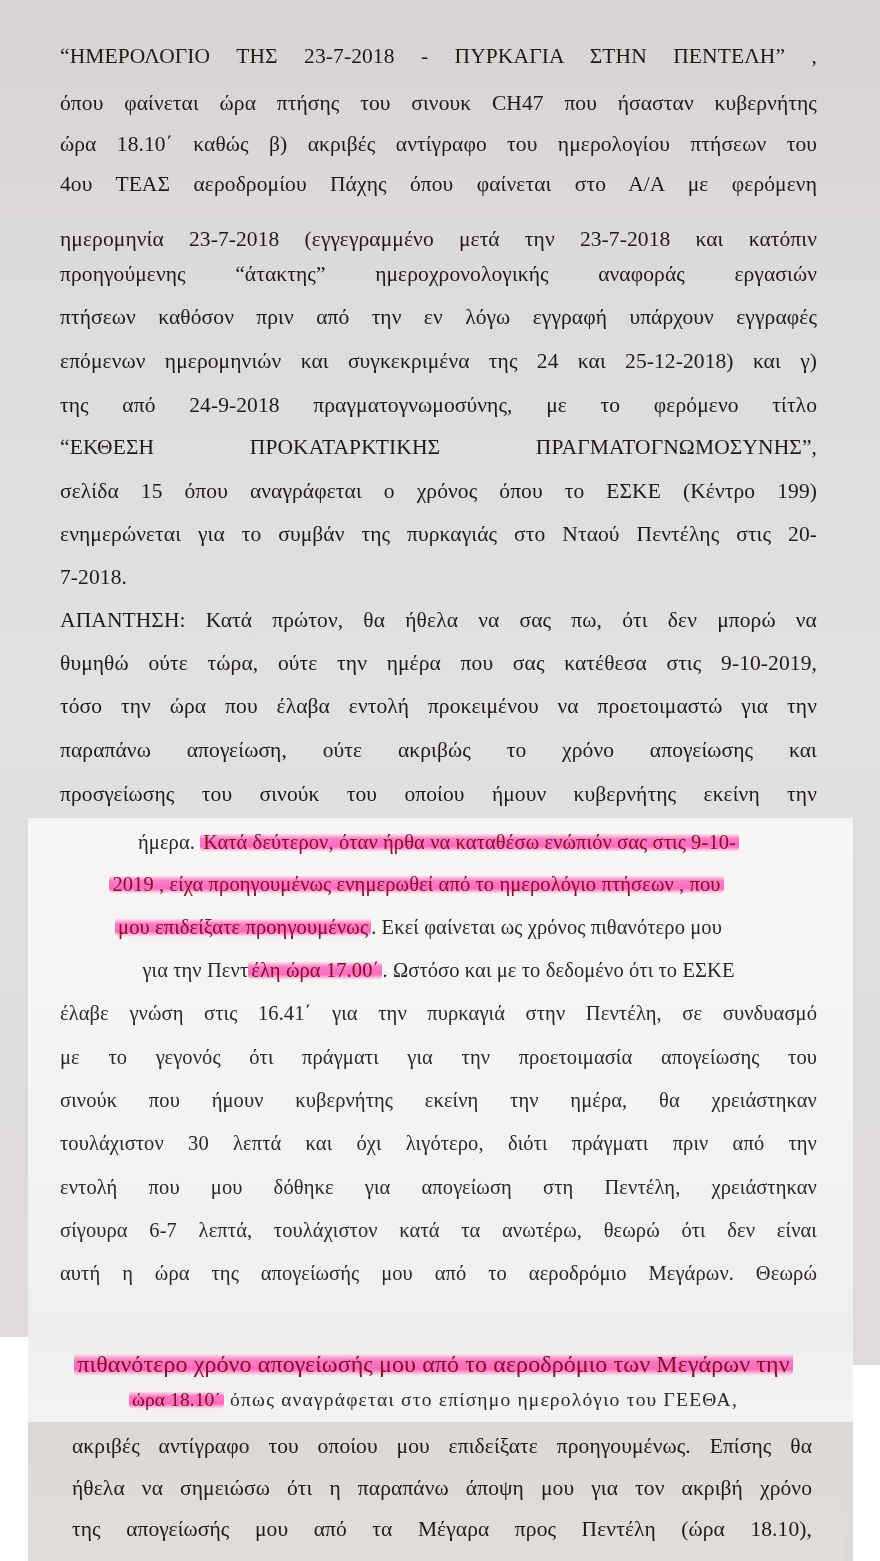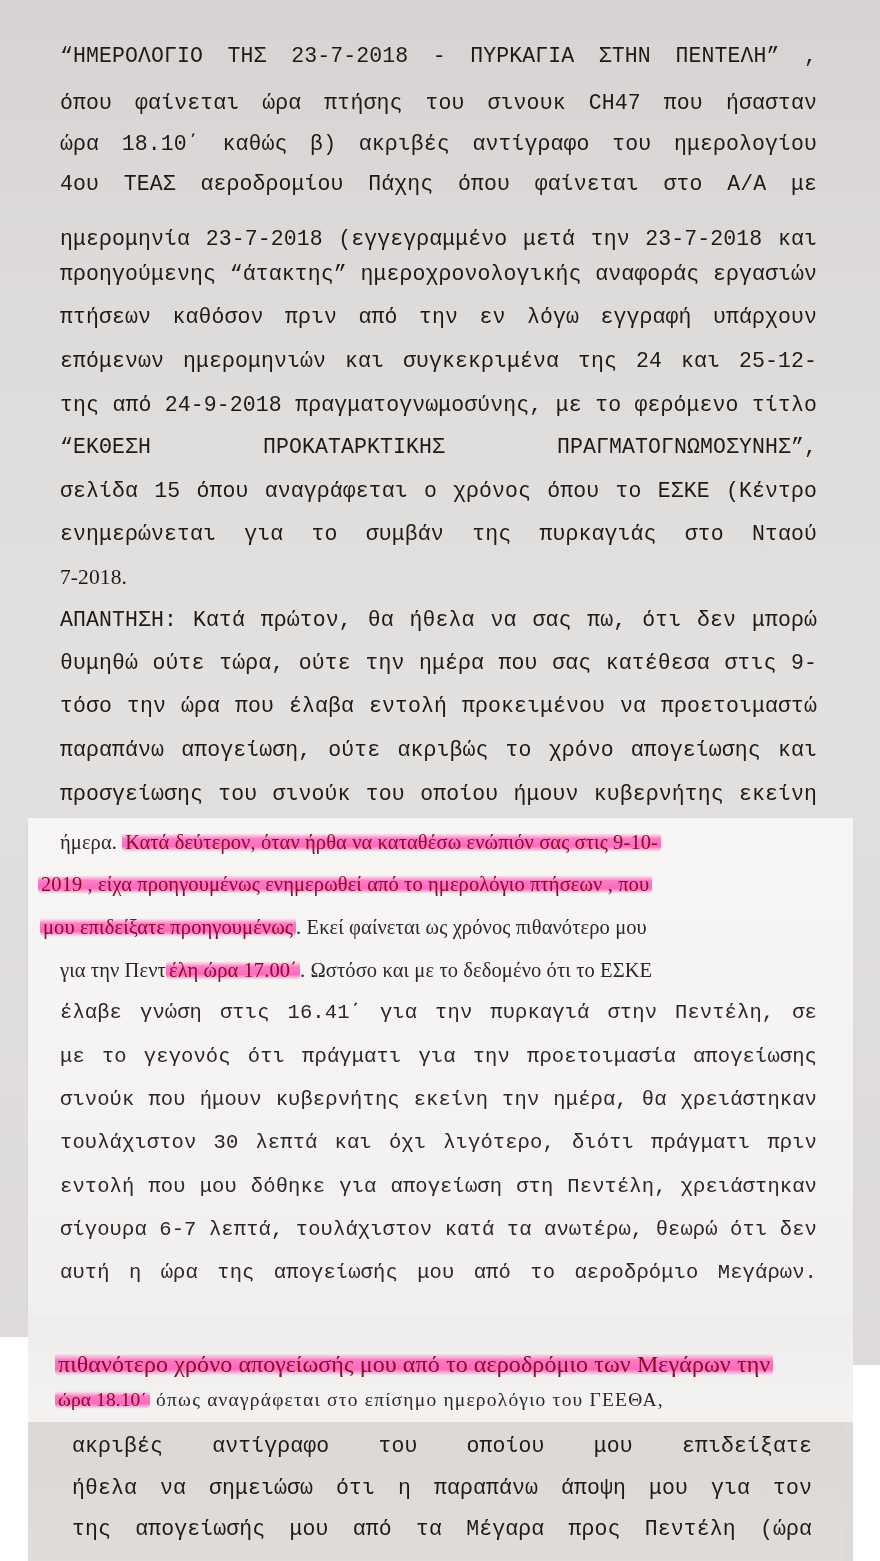--- a/index.html
+++ b/index.html
@@ -7,21 +7,21 @@
       width:880px; height:1561px; position:relative; overflow:hidden;
       background: linear-gradient(180deg, #d6d3d2 0%, #dedcdb 20%, #e3e1e0 45%, #e0dedd 60%, #dcd9d8 100%);
       font-family: "Liberation Serif", "DejaVu Serif", serif;
       color:#1d1a18;
     }
     .line {
       position:absolute; left:60px; width:757px;
       font-size:21.5px; line-height:28px; white-space:nowrap;
       letter-spacing:0.1px;
     }
-    .just { text-align:justify; text-align-last:justify; white-space:normal; height:28px; overflow:hidden;font-family:Liberation Mono, monospace; }
+    .just { text-align:justify; text-align-last:justify; white-space:normal; height:28px; overflow:hidden; }
     .paste1 {
       position:absolute; left:28px; top:818px; width:825px; height:497px;
       background:linear-gradient(180deg,#f7f6f5 0%,#f4f3f2 60%,#f1efee 100%);
       box-shadow:0 0 2px rgba(0,0,0,0.05);
     }
     .paste2 {
       position:absolute; left:28px; top:1315px; width:825px; height:107px;
       background:linear-gradient(180deg,#efedec 0%, #f4f3f2 100%);
     }
     .white-left { position:absolute; left:0; top:1337px; width:28px; height:224px; background:#ffffff; }
@@ -29,21 +29,21 @@
     .bottom-paper {
       position:absolute; left:28px; top:1422px; width:817px; height:139px;
       background:linear-gradient(180deg,#dcd8d6 0%,#e0dcda 100%);
     }
     .hl {
       color:#8a0c2c;
       background:linear-gradient(180deg, rgba(255,60,170,0) 10%, rgba(255,60,170,0.65) 35%, rgba(255,60,170,0.75) 70%, rgba(255,60,170,0) 95%);
       border-radius:6px;
       padding:0 3px;
     }
-    .clip { font-size:20.5px; color:#2a2726; }
+    .clip { font-size:20.5px; color:#2a2726;text-align:center; }
   </style>
 </head>
 <body>
 
 <div class="paste1"></div>
 <div class="paste2"></div>
 <div class="white-left"></div>
 <div class="white-right"></div>
 <div class="bottom-paper"></div>
 
@@ -54,21 +54,21 @@
     <div class="line just" style="top:89px">όπου φαίνεται ώρα πτήσης του σινουκ CH47 που ήσασταν κυβερνήτης</div>
     <div class="line just" style="top:130px">ώρα 18.10΄ καθώς  β) ακριβές αντίγραφο του ημερολογίου  πτήσεων του</div>
     <div class="line just" style="top:170px">4ου ΤΕΑΣ αεροδρομίου Πάχης όπου φαίνεται στο Α/Α με φερόμενη</div>
     <div class="line just" style="top:225px">ημερομηνία 23-7-2018 (εγγεγραμμένο μετά την 23-7-2018 και κατόπιν</div>
     <div class="line just" style="top:260px">προηγούμενης “άτακτης” ημεροχρονολογικής αναφοράς εργασιών</div>
     <div class="line just" style="top:303px">πτήσεων καθόσον πριν από την εν λόγω εγγραφή υπάρχουν εγγραφές</div>
     <div class="line just" style="top:347px">επόμενων ημερομηνιών και συγκεκριμένα της 24 και 25-12-2018) και γ)</div>
     <div class="line just" style="top:391px">της από 24-9-2018 πραγματογνωμοσύνης, με το φερόμενο τίτλο</div>
     <div class="line just" style="top:433px">“ΕΚΘΕΣΗ ΠΡΟΚΑΤΑΡΚΤΙΚΗΣ ΠΡΑΓΜΑΤΟΓΝΩΜΟΣΥΝΗΣ”,</div>
     <div class="line just" style="top:477px">σελίδα 15 όπου αναγράφεται ο χρόνος όπου το ΕΣΚΕ (Κέντρο 199)</div>
-    <div class="line just" style="top:520px">ενημερώνεται για το συμβάν της πυρκαγιάς στο Νταού Πεντέλης στις 35-</div>
+    <div class="line just" style="top:520px">ενημερώνεται για το συμβάν της πυρκαγιάς στο Νταού Πεντέλης στις 20-</div>
     <div class="line" style="top:563px">7-2018.</div>
   </div>
 
   <div>
     <div class="line just" style="top:606px">ΑΠΑΝΤΗΣΗ: Κατά πρώτον, θα ήθελα να σας πω, ότι δεν μπορώ να</div>
     <div class="line just" style="top:649px">θυμηθώ ούτε τώρα, ούτε την ημέρα που σας κατέθεσα στις 9-10-2019,</div>
     <div class="line just" style="top:692px">τόσο την ώρα που έλαβα εντολή προκειμένου να προετοιμαστώ για την</div>
     <div class="line just" style="top:736px">παραπάνω απογείωση, ούτε ακριβώς το χρόνο απογείωσης και</div>
     <div class="line just" style="top:780px">προσγείωσης του σινούκ του οποίου ήμουν κυβερνήτης εκείνη την</div>
   </div>

